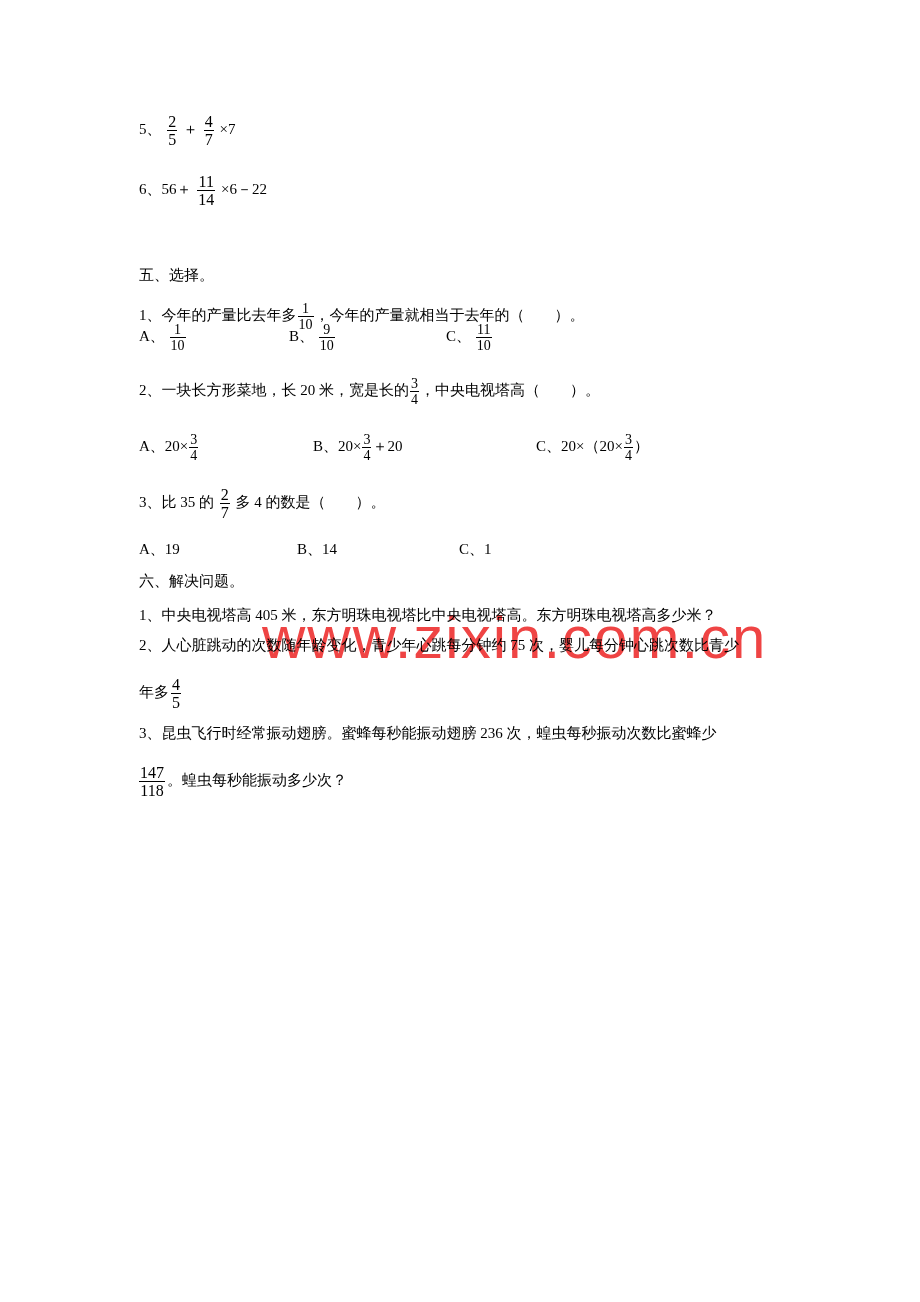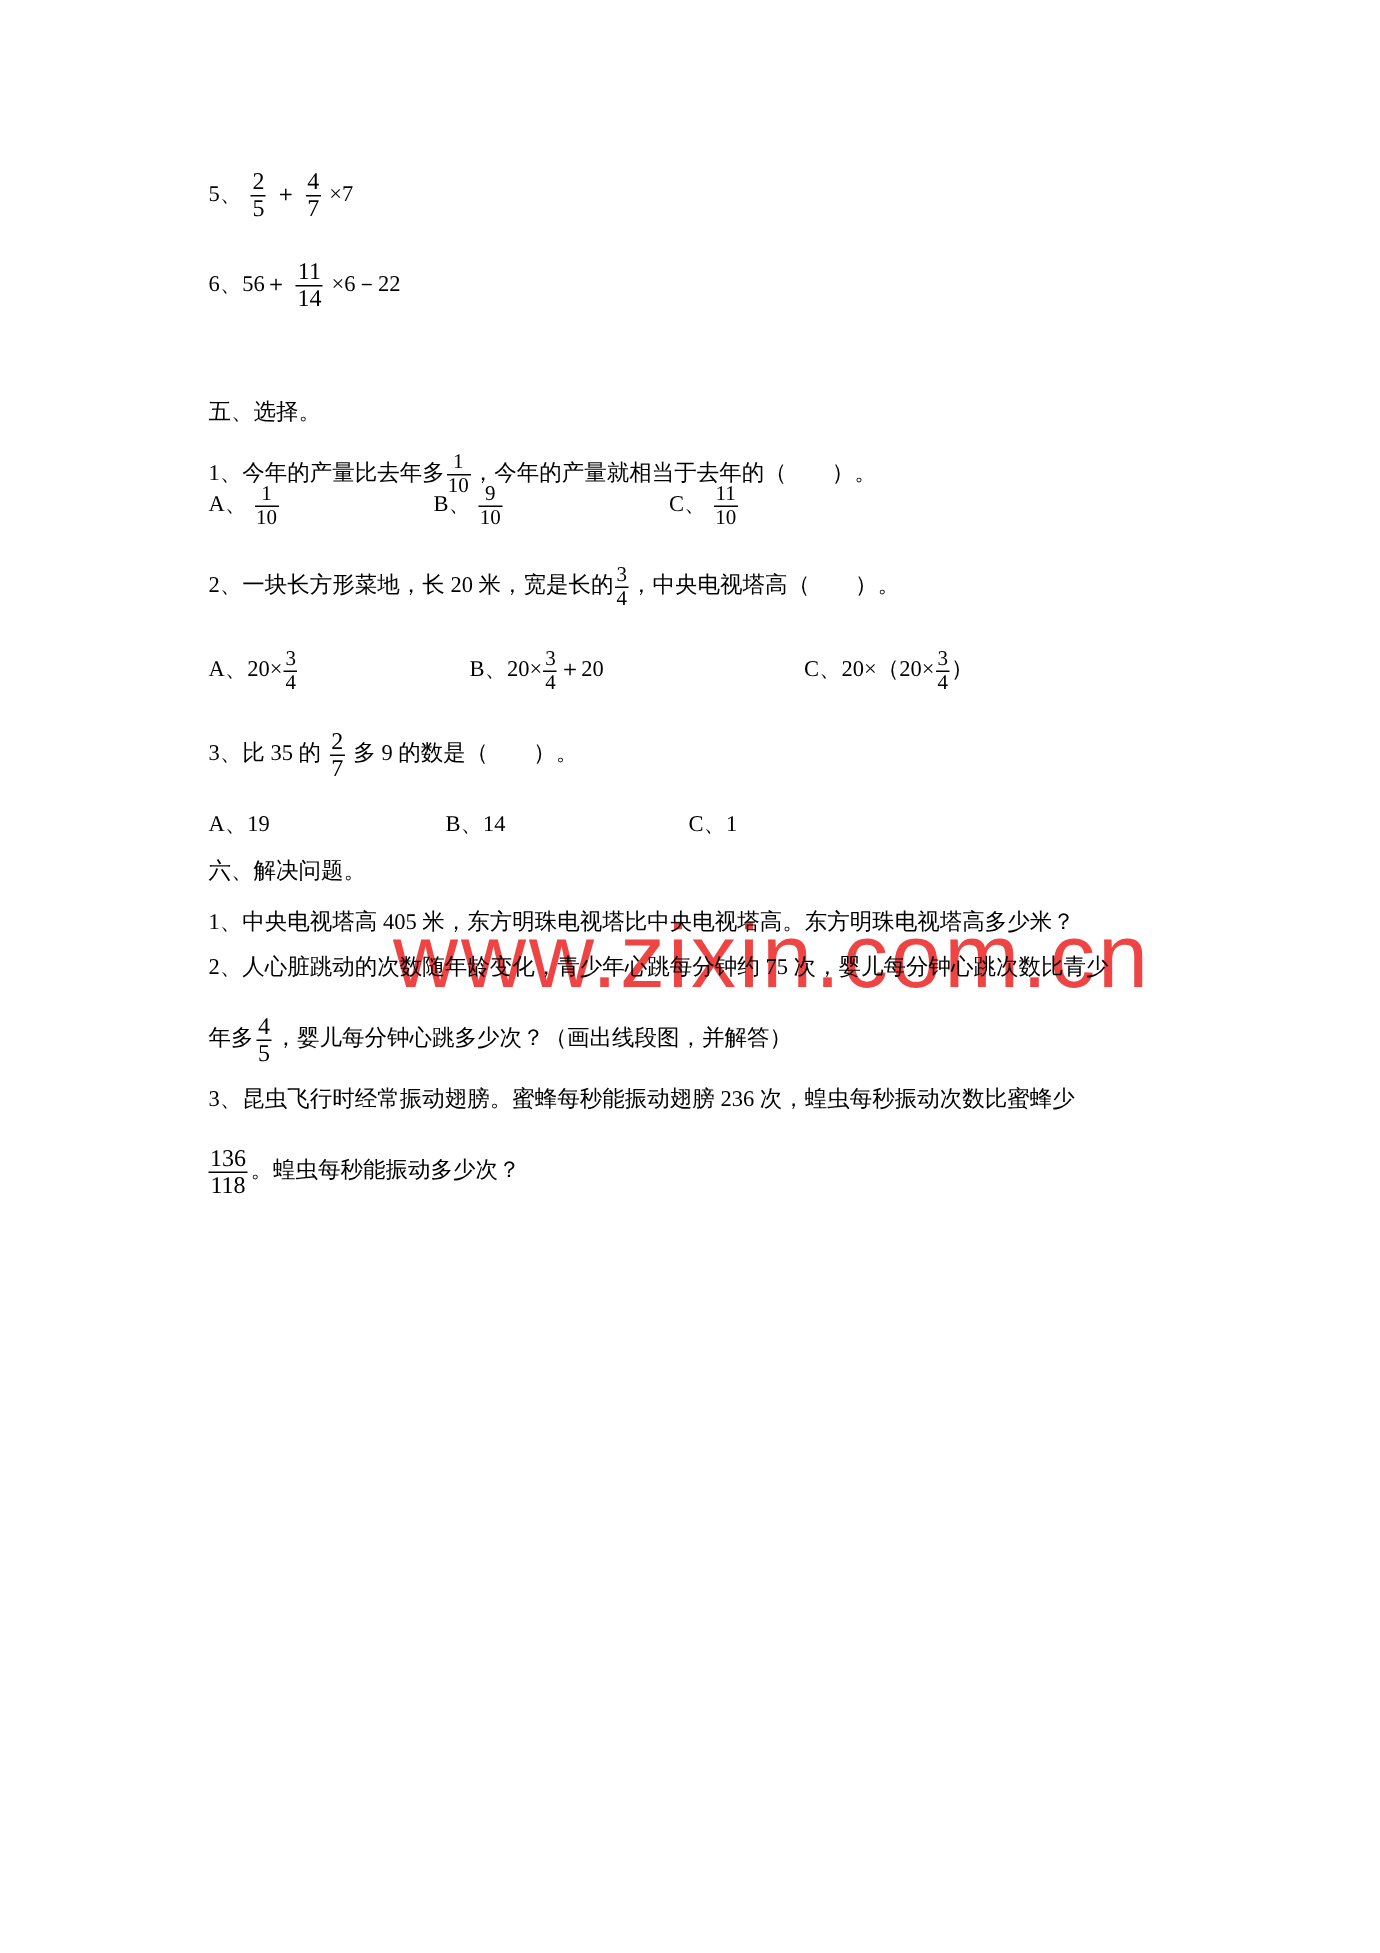--- a/index.html
+++ b/index.html
@@ -109,39 +109,39 @@
       <span class="den">4</span>
     </span><span>）</span>
   </div>
 
   <div class="line" style="top:486px;">
     <span>3、比 35 的</span>
     <span class="frac">
       <span class="num">2</span>
       <span class="den">7</span>
     </span>
-    <span>多 9 的数是（　　）。</span>
+    <span>多 4 的数是（　　）。</span>
   </div>
   <div class="opt" style="left:139px; top:540px;">A、19</div>
   <div class="opt" style="left:297px; top:540px;">B、14</div>
   <div class="opt" style="left:459px; top:540px;">C、1</div>
 
   <div class="line" style="top:571px;">六、解决问题。</div>
 
   <div class="line" style="top:605px;">1、中央电视塔高 405 米，东方明珠电视塔比中央电视塔高。东方明珠电视塔高多少米？</div>
 
   <div class="line" style="top:635px;">2、人心脏跳动的次数随年龄变化，青少年心跳每分钟约 75 次，婴儿每分钟心跳次数比青少</div>
   <div class="line" style="top:676px;">
     <span>年多</span><span class="frac">
       <span class="num">4</span>
       <span class="den">5</span>
-    </span><span>，婴儿每分钟心跳多少次？（画出线段图，并解答）</span>
+    </span>
   </div>
 
   <div class="line" style="top:723px;">3、昆虫飞行时经常振动翅膀。蜜蜂每秒能振动翅膀 236 次，蝗虫每秒振动次数比蜜蜂少</div>
   <div class="line" style="top:764px;">
     <span class="frac" style="margin-left:0;">
-      <span class="num">136</span>
+      <span class="num">147</span>
       <span class="den">118</span>
     </span><span>。蝗虫每秒能振动多少次？</span>
   </div>
 
 </div>
 
 </body></html>

